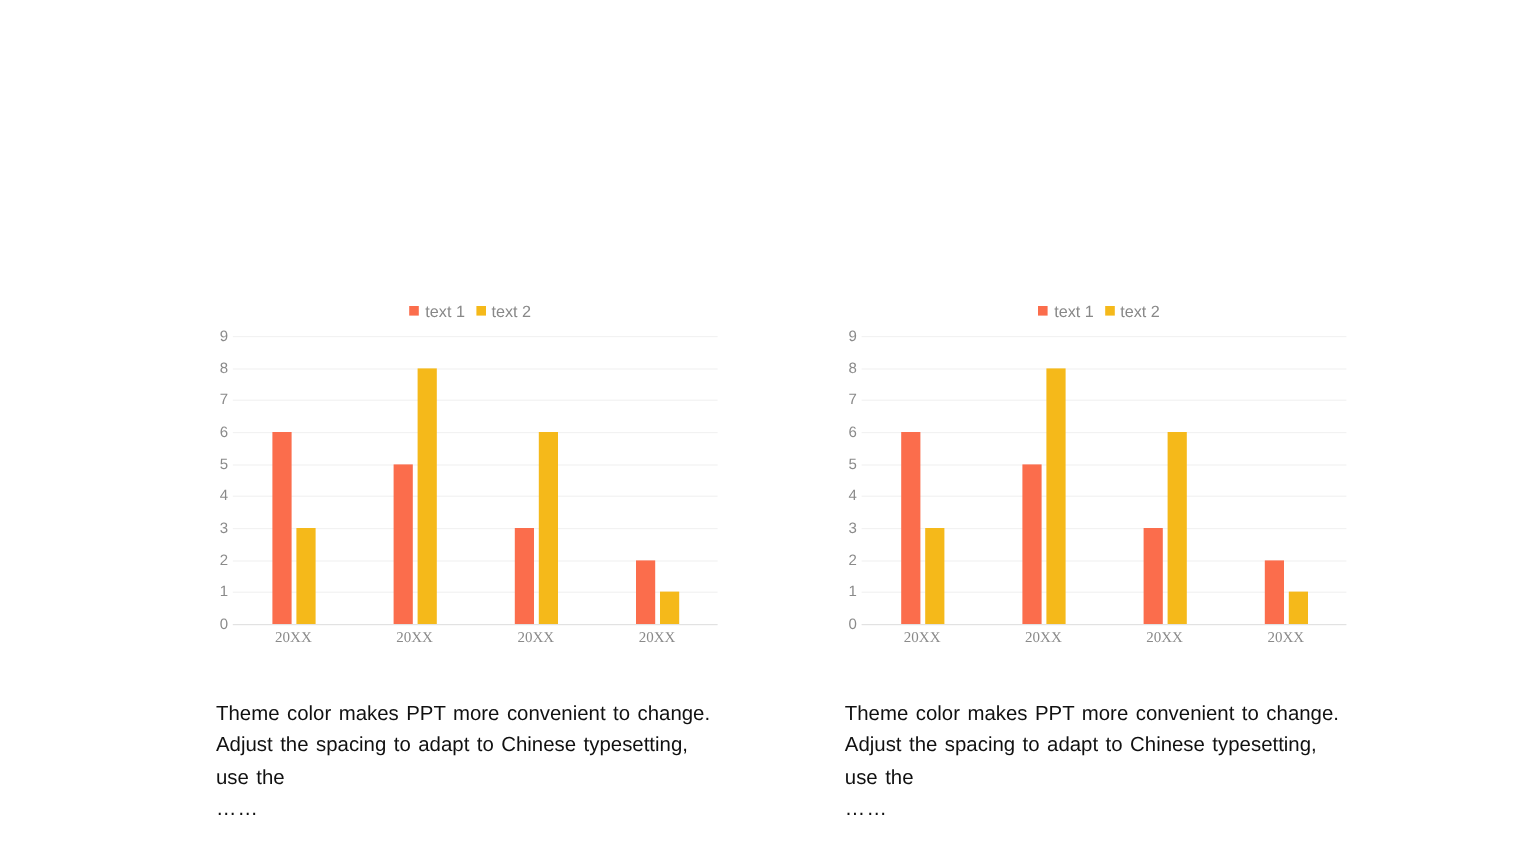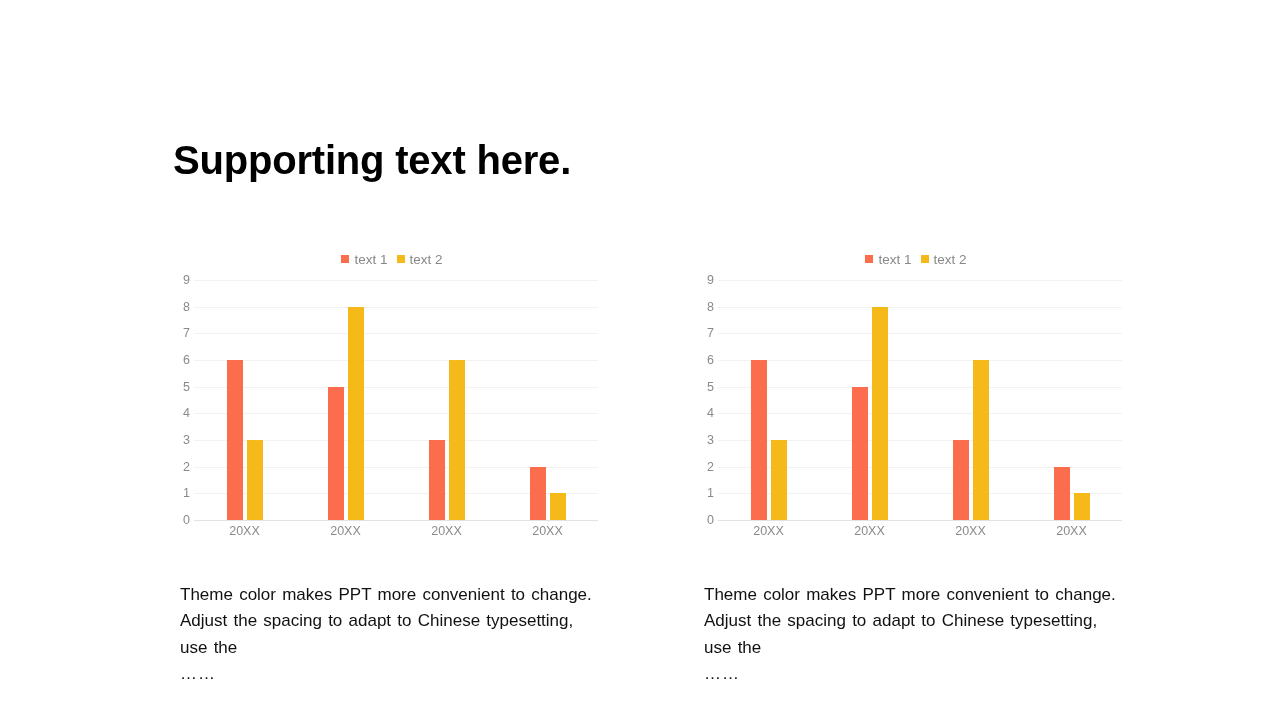--- a/index.html
+++ b/index.html
@@ -131,20 +131,21 @@
   .bar {
     width: 16px;
     border-radius: 0;
   }
   .x-axis {
     position: absolute;
     left: 26px;
     right: 0;
     top: 244px;
     display: flex;
+    font-family: Liberation Serif, serif;
   }
   .x-tick {
     flex: 1 1 0;
     text-align: center;
     font-size: 12.5px;
     color: #8a8a8a;
   }
 
   
   .caption {
@@ -160,21 +161,20 @@
   .caption-ellipsis {
     display: block;
     letter-spacing: 1px;
   }
 </style>
 </head>
 <body>
 
 <div class="slide">
 
-  <div class="slide-title">Supporting text here.</div>
 
   <div class="panel panel-left">
 
     <div class="legend">
       <div class="legend-item">
         <span class="legend-swatch" style="background:#FB6D4C"></span>
         <span class="legend-label">text 1</span>
       </div>
       <div class="legend-item">
         <span class="legend-swatch" style="background:#F5B91A"></span>

